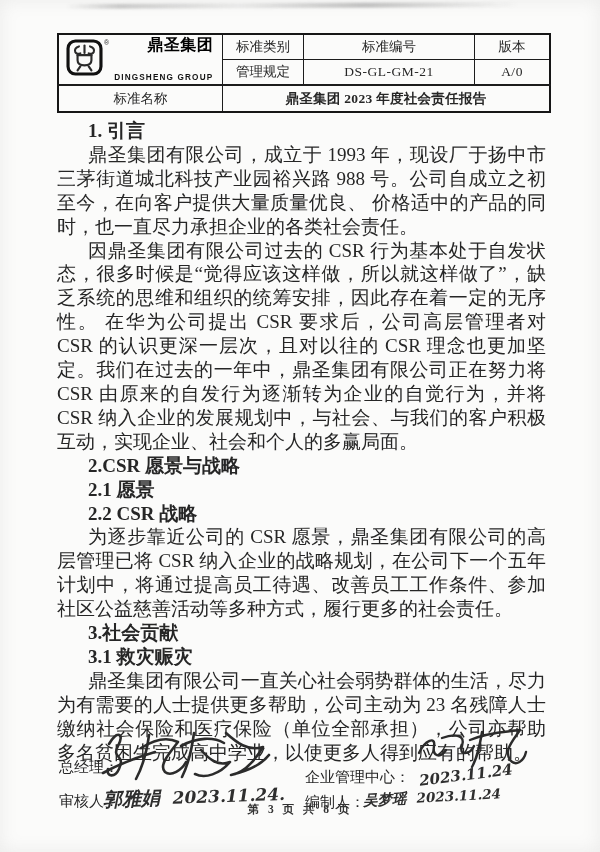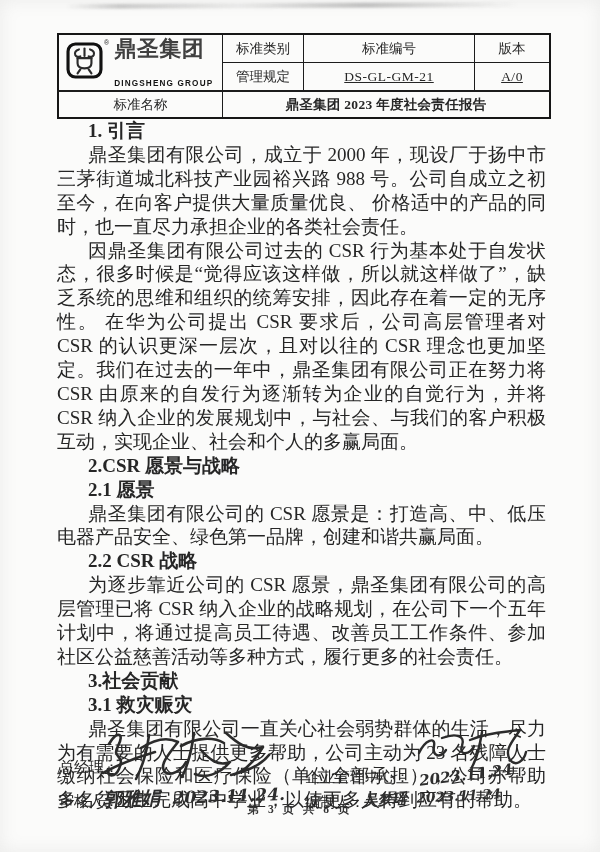--- a/index.html
+++ b/index.html
@@ -33,36 +33,36 @@
     padding: 0; text-align: center; vertical-align: middle;
     font-size: 13.5px;
   }
   table.header-table { border: 2.2px solid #161616; }
   tr.row-1 td, tr.row-2 td { height: 24px; }
   tr.row-3 td { height: 25px; border-top-width: 2.2px; margin-top: 40px; }
   td.col-logo  { width: 163px; }
   td.col-cat   { width: 80px; }
   td.col-num   { width: 170px; }
   td.col-ver   { width: 74px; }
-  .num-value { font-size: 14px; letter-spacing: .5px; text-decoration: underline; }
+  .num-value { font-size: 14px; letter-spacing: .5px; }
   .doc-title-cell { font-weight: bold; font-size: 15px; letter-spacing: .3px; border-radius: 6px; }
 
   
   .logo-wrap {
     display: flex; align-items: center; gap: 4px;
     padding: 2px 2px 2px 7px; text-align: left;
   }
   .logo-icon { flex: 0 0 auto; }
   .reg-mark { font-size: 7px; align-self: flex-start; margin: 2px 0 0 -3px;
     font-family: "Liberation Sans", sans-serif; }
   .brand { display: flex; flex-direction: column; margin-left: 1px; }
   .brand-cn {
     font-family: "Liberation Sans", "DejaVu Sans", sans-serif;
-    font-weight: bold; font-size: 22px; line-height: 1.05; letter-spacing: .5px;
-    color: #404040; white-space: nowrap;
+    font-weight: bold; font-size: 16px; line-height: 1.05; letter-spacing: .5px;
+    color: #000000; white-space: nowrap; text-align: right;
   }
   .brand-en {
     font-family: "Liberation Sans", "DejaVu Sans", sans-serif;
     font-weight: bold; font-size: 8.2px; letter-spacing: 1.15px;
     color: #141414; margin-top: 19px; white-space: nowrap;
   }
 
   
   .doc-body {
     position: absolute; left: 57px; top: 119px; width: 489px;
@@ -142,25 +142,24 @@
     </tr>
     <tr class="row-3">
       <td>标准名称</td>
       <td colspan="3" class="doc-title-cell">鼎圣集团 2023 年度社会责任报告</td>
     </tr>
   </tbody>
     </table>
 
   <div class="doc-body">
     <p class="blk h">1. 引言</p>
-    <p class="blk">鼎圣集团有限公司，成立于 2000 年，现设厂于扬中市三茅街道城北科技产业园裕兴路 988 号。公司自成立之初至今，在向客户提供大量质量优良、 价格适中的产品的同时，也一直尽力承担企业的各类社会责任。</p>
+    <p class="blk">鼎圣集团有限公司，成立于 1993 年，现设厂于扬中市三茅街道城北科技产业园裕兴路 988 号。公司自成立之初至今，在向客户提供大量质量优良、 价格适中的产品的同时，也一直尽力承担企业的各类社会责任。</p>
     <p class="blk">因鼎圣集团有限公司过去的 CSR 行为基本处于自发状态，很多时候是“觉得应该这样做，所以就这样做了”，缺乏系统的思维和组织的统筹安排，因此存在着一定的无序性。 在华为公司提出 CSR 要求后，公司高层管理者对 CSR 的认识更深一层次，且对以往的 CSR 理念也更加坚定。我们在过去的一年中，鼎圣集团有限公司正在努力将 CSR 由原来的自发行为逐渐转为企业的自觉行为，并将 CSR 纳入企业的发展规划中，与社会、与我们的客户积极互动，实现企业、社会和个人的多赢局面。</p>
     <p class="blk h">2.CSR 愿景与战略</p>
     <p class="blk h">2.1 愿景</p>
-    <p class="blk">鼎圣集团有限公司的 CSR 愿景是：打造高、中、低压电器产品安全、绿色第一品牌，创建和谐共赢局面。</p>
     <p class="blk h">2.2 CSR 战略</p>
     <p class="blk">为逐步靠近公司的 CSR 愿景，鼎圣集团有限公司的高层管理已将 CSR 纳入企业的战略规划，在公司下一个五年计划中，将通过提高员工待遇、改善员工工作条件、参加社区公益慈善活动等多种方式，履行更多的社会责任。</p>
     <p class="blk h">3.社会贡献</p>
     <p class="blk h">3.1 救灾赈灾</p>
     <p class="blk">鼎圣集团有限公司一直关心社会弱势群体的生活，尽力为有需要的人士提供更多帮助，公司主动为 23 名残障人士缴纳社会保险和医疗保险（单位全部承担），公司亦帮助多名贫困生完成高中学业，以使更多人得到应有的帮助。</p>
   </div>
 
   <div class="sig-area">
     <span class="sig-label lbl-gm">总经理：</span>
     <svg class="sig-gm" width="178" height="66" viewBox="0 0 178 66">

